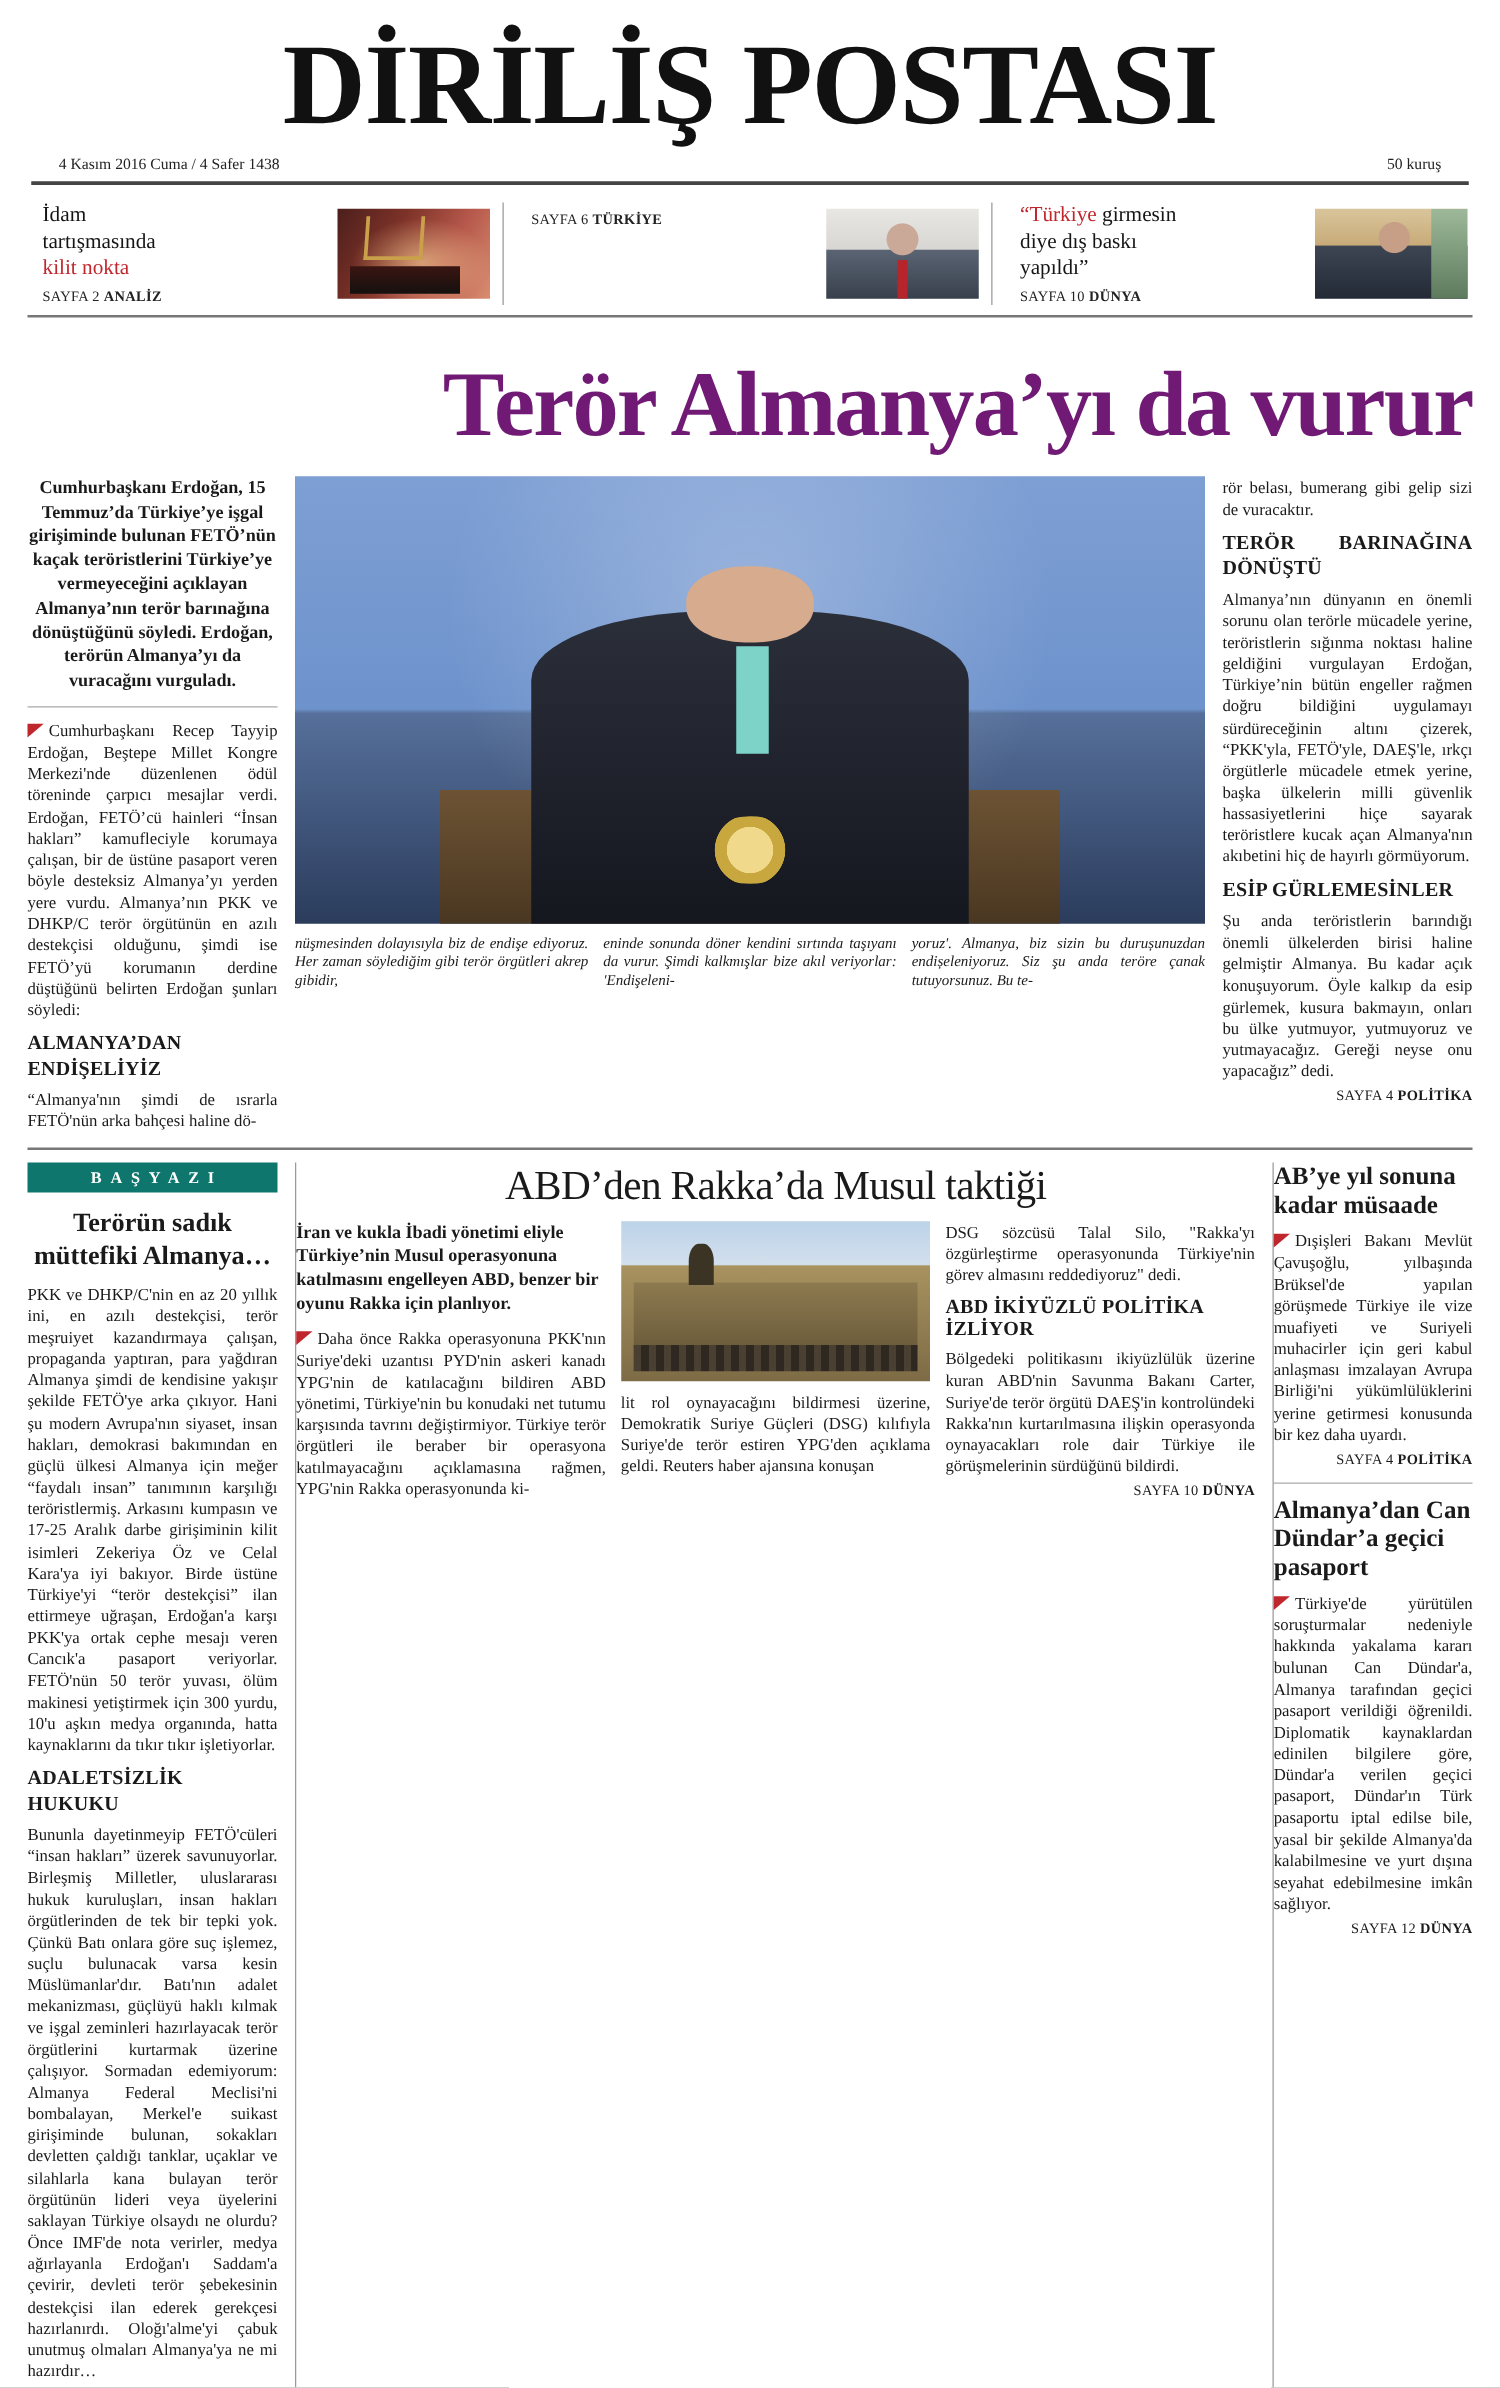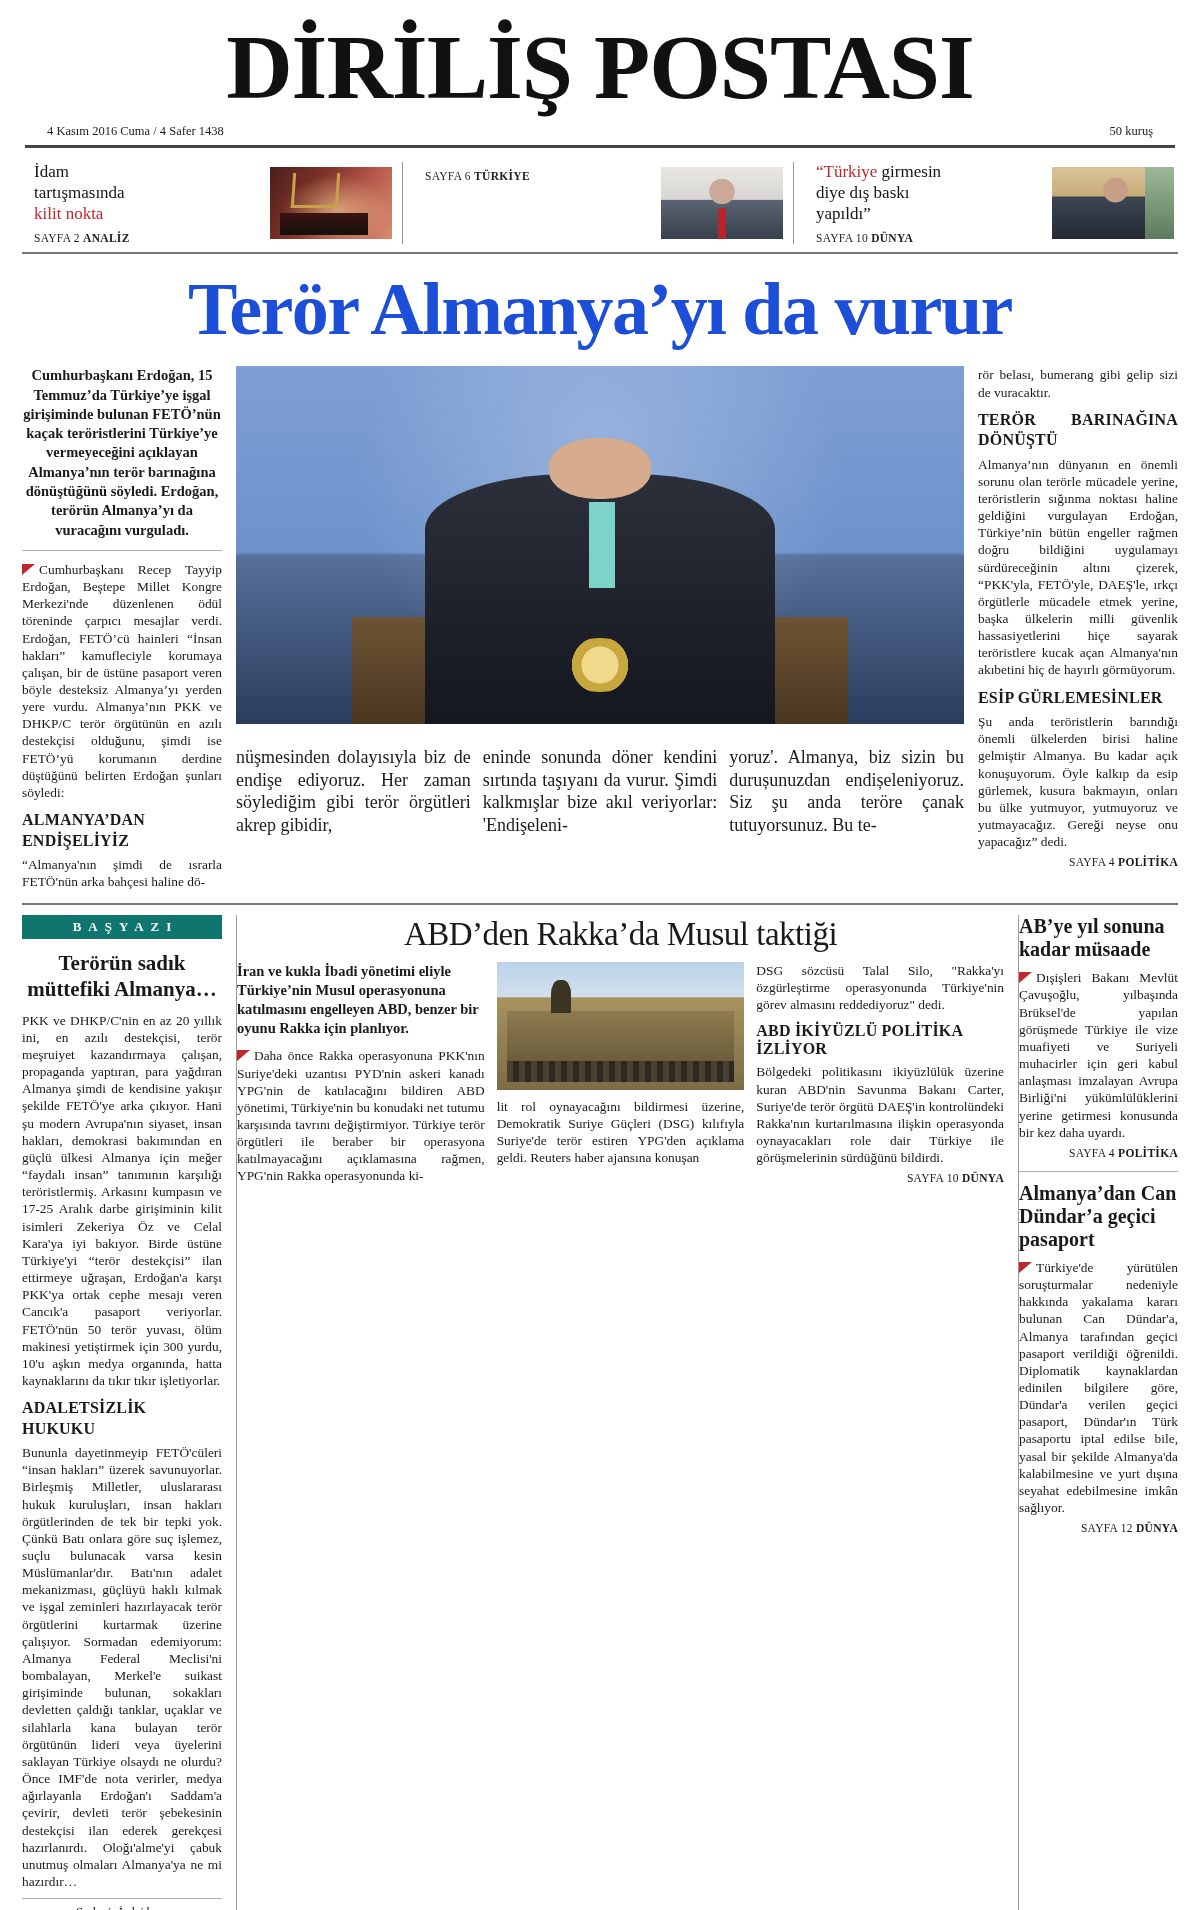--- a/index.html
+++ b/index.html
@@ -109,24 +109,25 @@
   .ph-portrait-b::after{
     content:""; position:absolute; right:0; top:0; width:24%; height:100%;
     background: linear-gradient(180deg,#9db99a,#5d7a5c);
   }
 
   
   .lead-headline {
     font-size: 74px;
     font-weight: bold;
     line-height: 1.0;
-    text-align: center;
+    text-align: right;
     letter-spacing: -1.5px;
     padding: 18px 0 14px 0;
-    color: #1d4ed8;
+    color: #701a75;
+    margin-top: 15px;
   }
 
   
   .main-story {
     display: grid;
     grid-template-columns: 200px 1fr 200px;
     gap: 14px;
     padding-top: 6px;
   }
   .lead-deck {
@@ -187,24 +188,25 @@
   }
   .hero-photo .seal {
     position: absolute; left: 44.5%; bottom: 9%; width: 11%; height: 15%;
     background: radial-gradient(circle, #f0d98a 0 38%, #c8a73e 39% 58%, rgba(0,0,0,0) 59%);
     border-radius: 50%;
   }
   .hero-caption-cols {
     display: grid;
     grid-template-columns: 1fr 1fr 1fr;
     gap: 12px;
-    padding-top: 22px;
-    font-size: 18px;
+    padding-top: 8px;
+    font-size: 12px;
     line-height: 1.25;
     text-align: justify;
+    font-style: italic;
   }
   .ref-right {
     text-align: right;
     font-size: 11.5px;
     letter-spacing: .3px;
     margin-top: 6px;
   }
   .ref-right b { font-weight: bold; }
 
   

